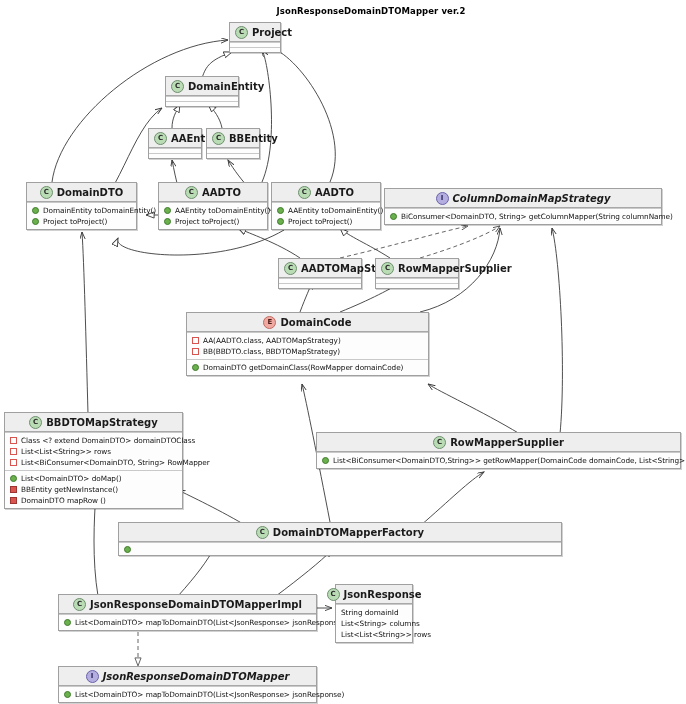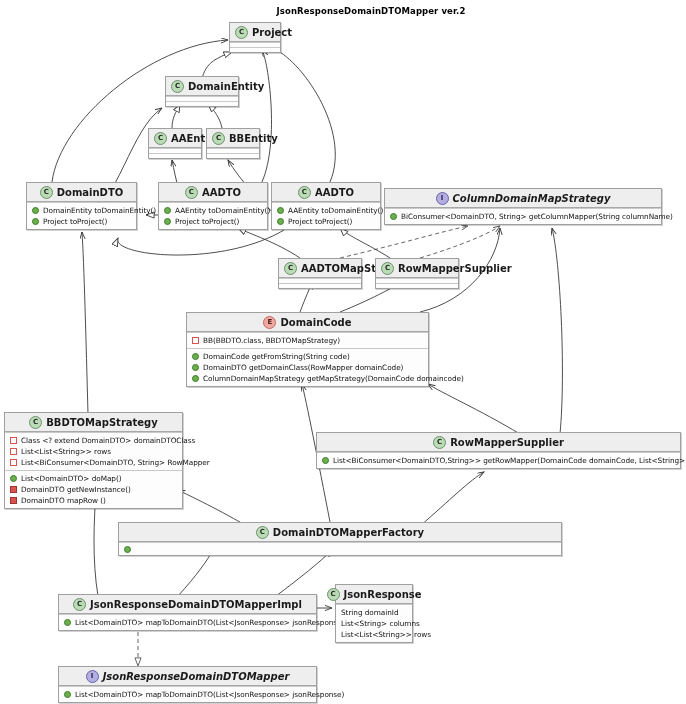--- a/index.html
+++ b/index.html
@@ -261,36 +261,32 @@
   </div>
 
   <div class="node" style="left:186px;top:312px;width:243px;">
     <div class="hdr">
       <span class="badge e">E</span>
       <span class="nm">DomainCode</span>
     </div>
     <div class="sec">
       <div class="row">
         <span class="mk priv-f"></span>
+        <span class="txt">AA(AADTO.class, AADTOMapStrategy)</span>
+      </div>
+      <div class="row">
+        <span class="mk priv-f"></span>
         <span class="txt">BB(BBDTO.class, BBDTOMapStrategy)</span>
       </div>
     </div>
     <div class="sec">
       <div class="row">
         <span class="mk pub-m"></span>
-        <span class="txt">DomainCode getFromString(String code)</span>
-      </div>
-      <div class="row">
-        <span class="mk pub-m"></span>
         <span class="txt">DomainDTO getDomainClass(RowMapper domainCode)</span>
       </div>
-      <div class="row">
-        <span class="mk pub-m"></span>
-        <span class="txt">ColumnDomainMapStrategy getMapStrategy(DomainCode domaincode)</span>
-      </div>
     </div>
   </div>
 
   <div class="node" style="left:4px;top:412px;width:179px;">
     <div class="hdr">
       <span class="badge">C</span>
       <span class="nm">BBDTOMapStrategy</span>
     </div>
     <div class="sec">
       <div class="row">
@@ -306,21 +302,21 @@
         <span class="txt">List&lt;BiConsumer&lt;DomainDTO, String&gt; RowMapper</span>
       </div>
     </div>
     <div class="sec">
       <div class="row">
         <span class="mk pub-m"></span>
         <span class="txt">List&lt;DomainDTO&gt; doMap()</span>
       </div>
       <div class="row">
         <span class="mk priv-m"></span>
-        <span class="txt">DomainDTO getNewInstance()</span>
+        <span class="txt">BBEntity getNewInstance()</span>
       </div>
       <div class="row">
         <span class="mk priv-m"></span>
         <span class="txt">DomainDTO mapRow ()</span>
       </div>
     </div>
   </div>
 
   <div class="node" style="left:316px;top:432px;width:365px;">
     <div class="hdr">

